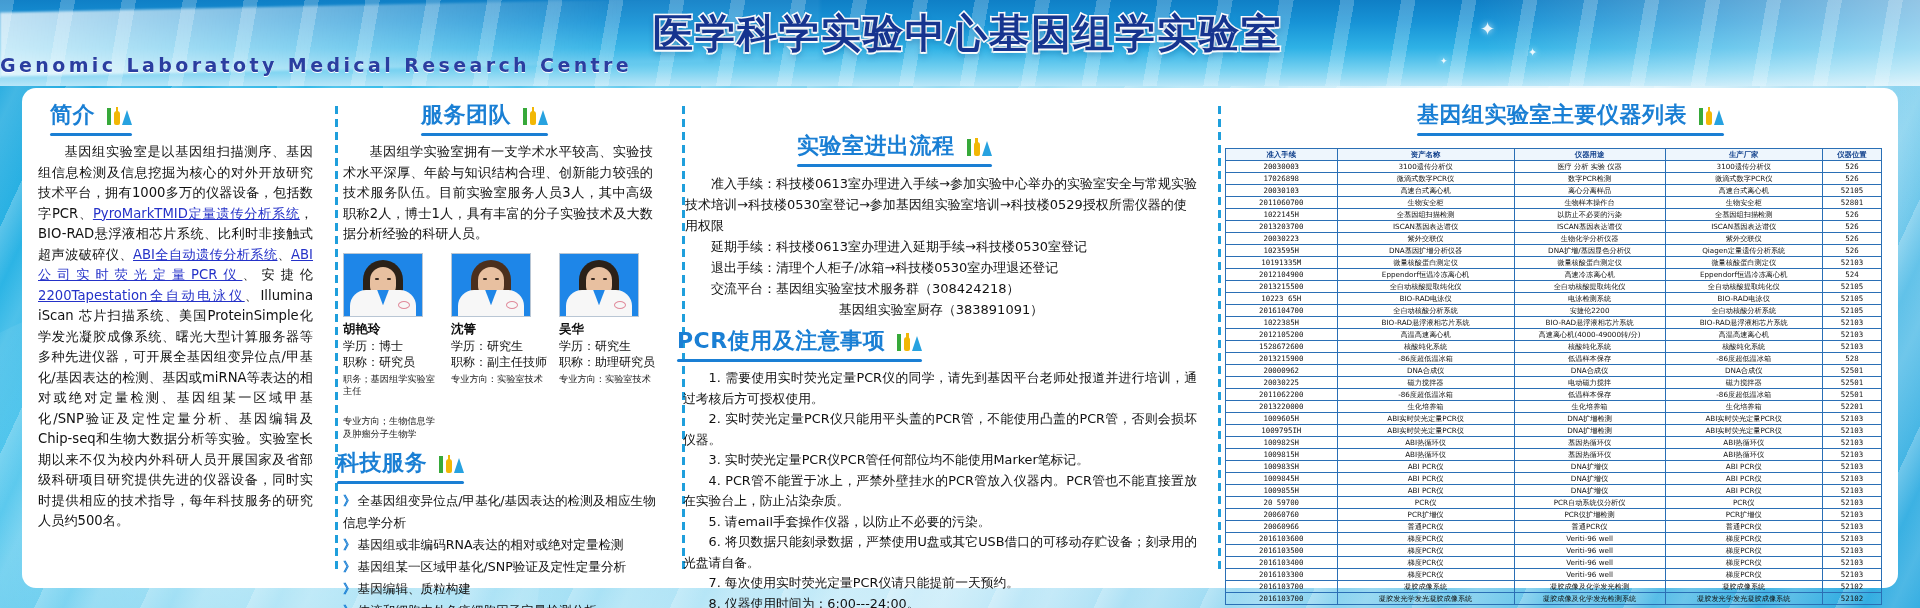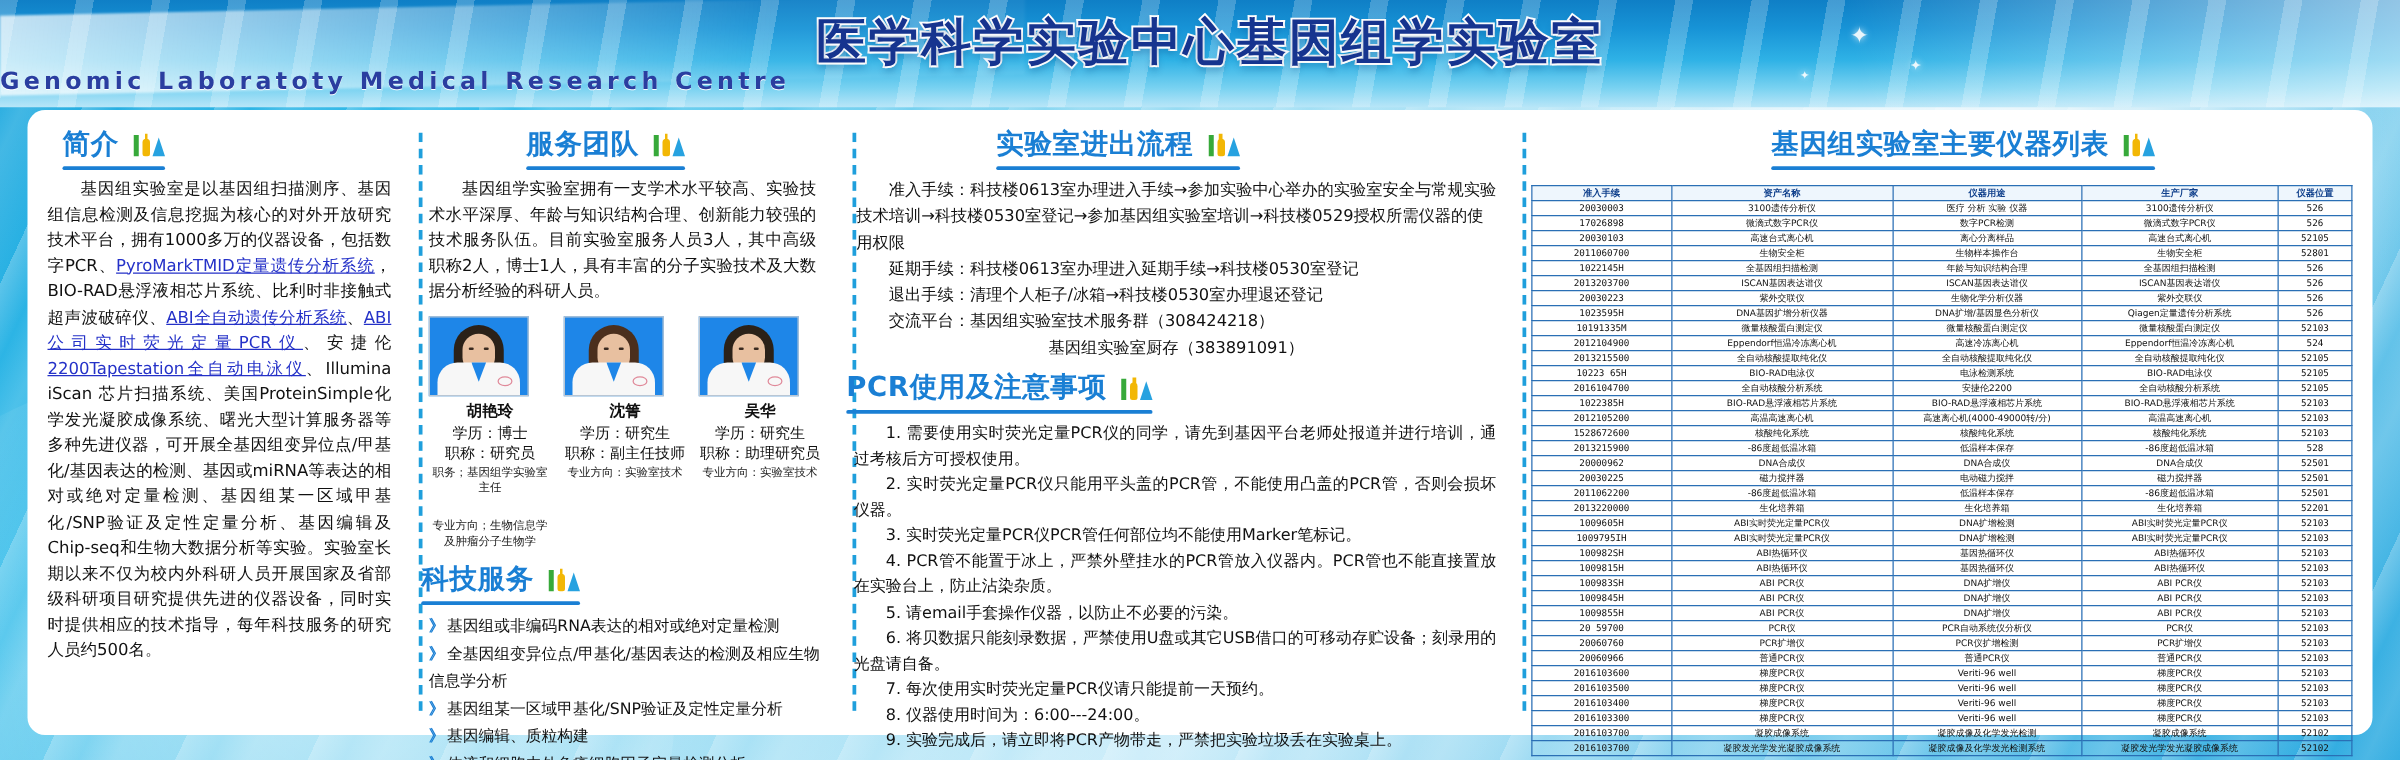--- a/index.html
+++ b/index.html
@@ -86,21 +86,21 @@
     background: #ffffff;
     border-radius: 14px;
   }
   .columns {
     position: absolute; inset: 0;
     display: flex;
   }
   .col { position: relative; padding: 8px 10px 6px 10px; }
   .col-1 { width: 305px; }
   .col-2 { width: 340px; }
-  .col-3 { width: 540px; }
+  .col-3 { width: 540px; margin-top: 31px; }
   .col-4 { width: 691px; }
   .divider {
     position: absolute; top: 18px; bottom: 16px; width: 3px;
     background-image: linear-gradient(#1f9fdc 60%, rgba(255,255,255,0) 0%);
     background-size: 3px 13px;
     background-repeat: repeat-y;
   }
   .d1 { left: 313px; }
   .d2 { left: 660px; }
   .d3 { left: 1196px; }
@@ -129,21 +129,21 @@
   
   .para {
     font-size: 13.2px; line-height: 20.5px; color: #111;
     text-align: justify; text-justify: inter-character;
     margin: 0 4px 0 6px;
   }
   .para.indent { text-indent: 2em; }
   .lnk { color: #2431c8; text-decoration: underline; }
 
   
-  .team-row { display: flex; gap: 10px; margin: 8px 0 0 6px; text-align: center; }
+  .team-row { display: flex; gap: 10px; margin: 8px 0 0 6px; }
   .person { width: 100px; }
   .photo {
     width: 80px; height: 64px; border: 1px solid #b9c6d4;
     background: #1e86e8; position: relative; overflow: hidden;
   }
   .ph-hair { position:absolute; left:50%; top:6px; width:40px;height:44px;transform:translateX(-50%);
     background:#2b2118; border-radius:22px 22px 16px 16px; }
   .ph-hair.b { background:#4b2f1d; }
   .ph-face { position:absolute; left:50%; top:13px; width:26px;height:31px;transform:translateX(-50%);
     background:#e8c0a0; border-radius:13px 13px 12px 12px; }
@@ -279,22 +279,22 @@
         </div>
 
         <div class="sec-head" style="margin-left:0;margin-top:8px;">
           <span class="txt">科技服务</span>
           <span class="flask-icon">
             <i class="fi-bar"></i><i class="fi-mid"></i><i class="fi-tri"></i>
           </span>
           <span class="rule"></span>
         </div>
         <div>
+          <div class="bullet"><span class="arrow">》</span><span>全基因组变异位点/甲基化/基因表达的检测及相应生物信息学分析</span></div>
           <div class="bullet"><span class="arrow">》</span><span>基因组或非编码RNA表达的相对或绝对定量检测</span></div>
-          <div class="bullet"><span class="arrow">》</span><span>全基因组变异位点/甲基化/基因表达的检测及相应生物信息学分析</span></div>
           <div class="bullet"><span class="arrow">》</span><span>基因组某一区域甲基化/SNP验证及定性定量分析</span></div>
           <div class="bullet"><span class="arrow">》</span><span>基因编辑、质粒构建</span></div>
           <div class="bullet"><span class="arrow">》</span><span>体液和细胞内外免疫细胞因子定量检测分析</span></div>
         </div>
       </div>
 
       <div class="col col-3">
         <div class="sec-head" style="margin-left:120px;">
           <span class="txt">实验室进出流程</span>
           <span class="flask-icon">
@@ -380,21 +380,21 @@
                 <tr>
                   <td class="num">2011060700</td>
                   <td>生物安全柜</td>
                   <td>生物样本操作台</td>
                   <td>生物安全柜</td>
                   <td class="num">52801</td>
                 </tr>
                 <tr>
                   <td class="num">1022145H</td>
                   <td>全基因组扫描检测</td>
-                  <td>年龄与知识结构合理</td>
+                  <td>以防止不必要的污染</td>
                   <td>全基因组扫描检测</td>
                   <td class="num">526</td>
                 </tr>
                 <tr>
                   <td class="num">2013203700</td>
                   <td>ISCAN基因表达谱仪</td>
                   <td>ISCAN基因表达谱仪</td>
                   <td>ISCAN基因表达谱仪</td>
                   <td class="num">526</td>
                 </tr>

